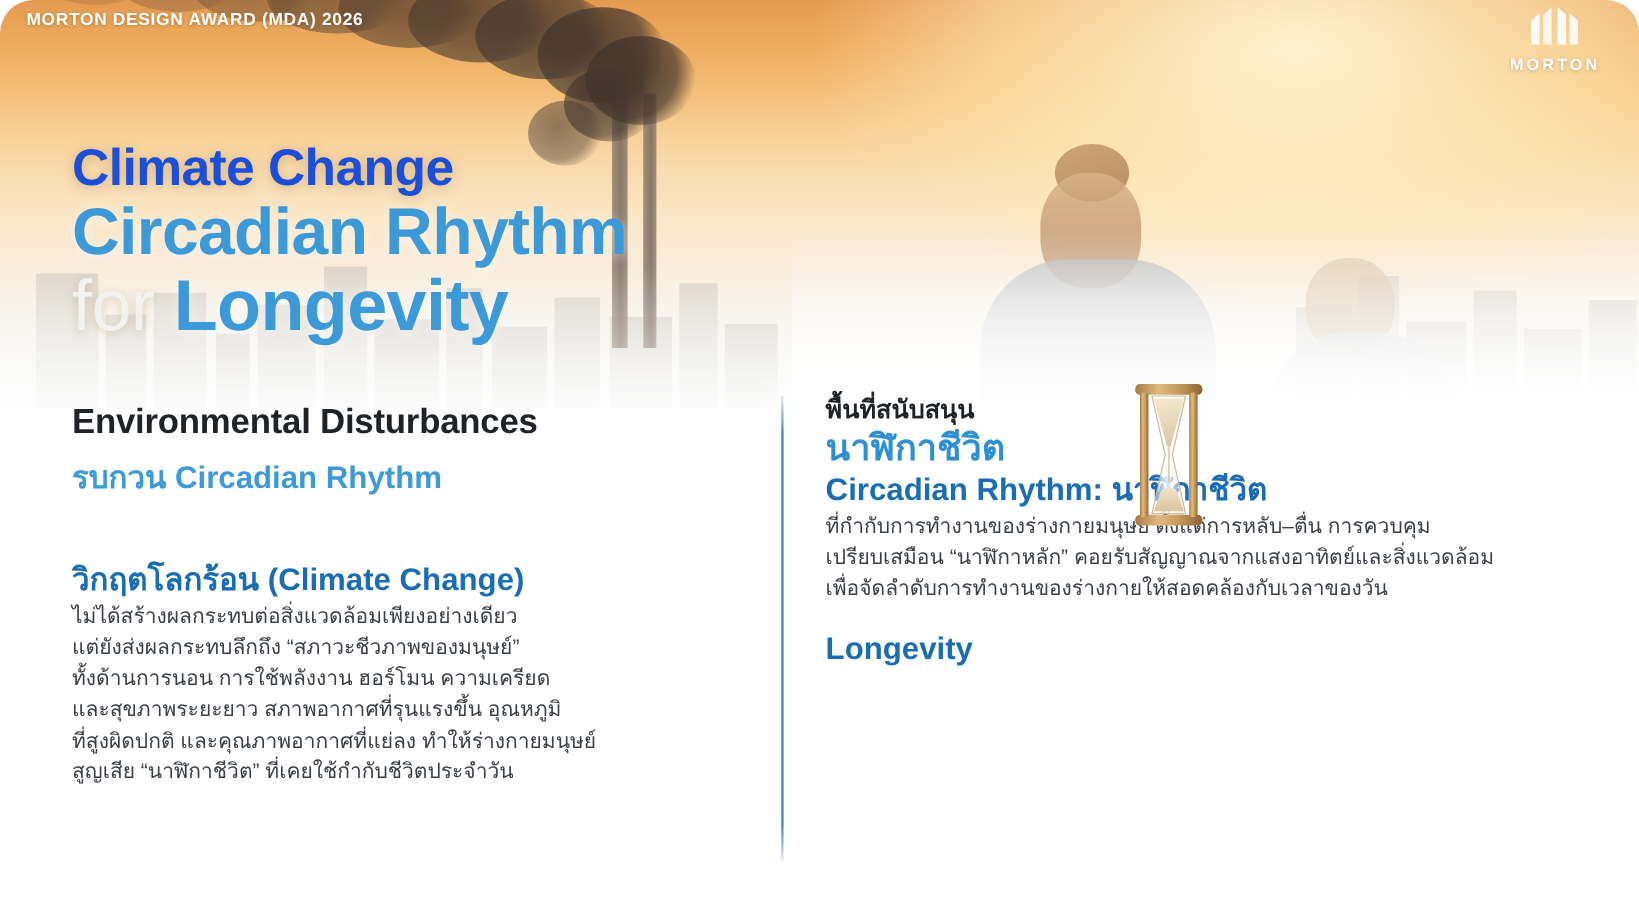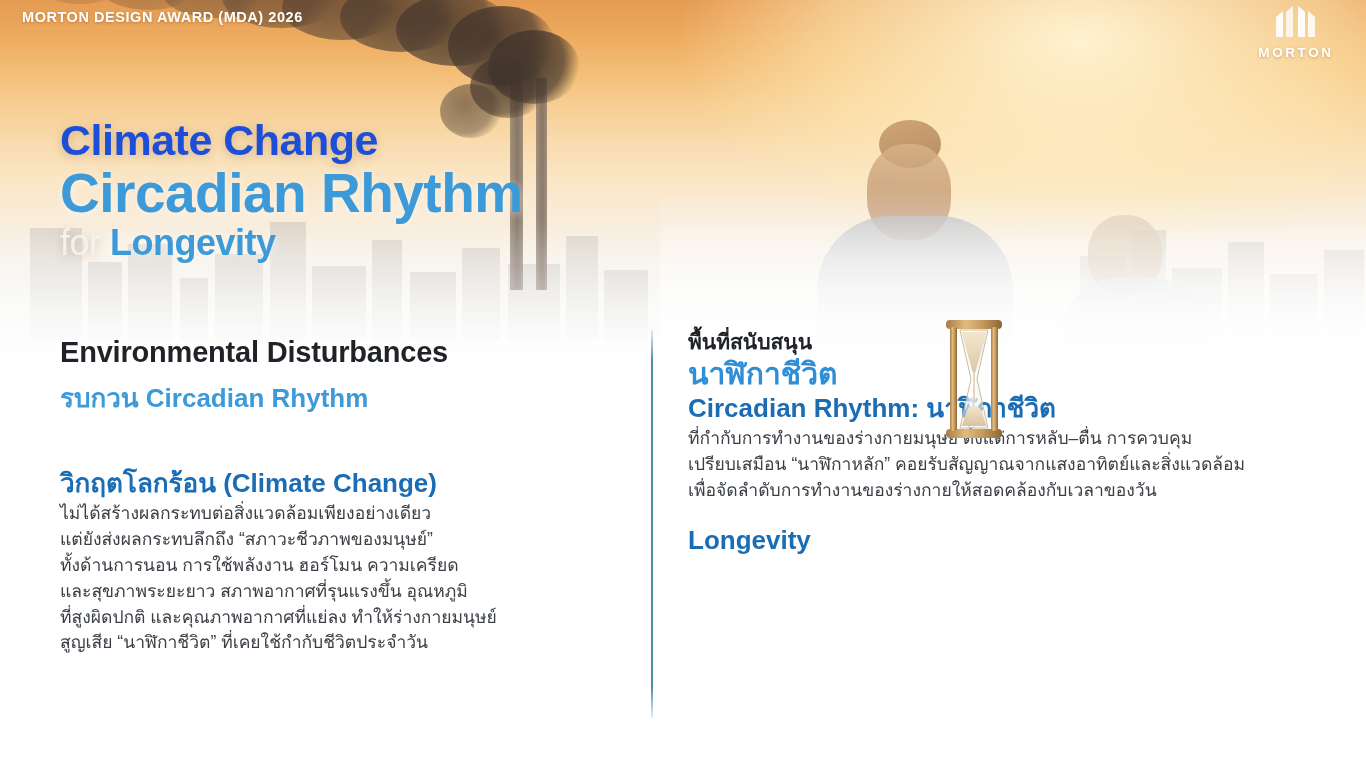--- a/index.html
+++ b/index.html
@@ -3,21 +3,21 @@
 <meta charset="utf-8">
 <title>Climate Change Circadian Rhythm for Longevity</title>
 <style>
   html,body{margin:0;padding:0;}
   body{
     width:1366px;height:768px;overflow:hidden;
     background:#ffffff;
     font-family:"Liberation Sans","DejaVu Sans",sans-serif;
     position:relative;
   }
-  #slide{position:relative;width:1366px;height:768px;overflow:hidden;background:#fff;}
+  #slide{position:relative;width:1366px;height:768px;overflow:hidden;background:#fff;border-radius:28px;}
 
   
   .bg-wrap{position:absolute;inset:0;overflow:hidden;}
   .bg-sky{
     position:absolute;left:0;top:0;width:1366px;height:360px;
     background:
       radial-gradient(ellipse 560px 300px at 1080px 40px, rgba(255,246,214,.95) 0%, rgba(255,236,186,.55) 45%, rgba(255,236,186,0) 72%),
       linear-gradient(180deg,
         #e59a52 0%,
         #edab5f 10%,
@@ -72,21 +72,21 @@
   .logo-text{
     display:block;font-size:13.5px;font-weight:bold;letter-spacing:2.6px;color:#ffffff;
     text-shadow:0 1px 3px rgba(120,70,20,.35);
   }
 
   
   .hero{position:absolute;left:60px;top:118px;}
   .hero div{font-weight:bold;line-height:1.04;letter-spacing:-0.5px;}
   .hero .l1{font-size:43px;color:#1d4ed8;text-shadow:0 2px 10px rgba(150,110,60,.35);}
   .hero .l2{font-size:55px;color:#3d9ad9;text-shadow:0 2px 10px rgba(255,255,255,.55);margin-top:2px;}
-  .hero .l3{font-size:36px;margin-top:2px;}
+  .hero .l3{font-size:60px;margin-top:2px;}
   .hero .l3 .for{color:#f2f2f0;font-weight:normal;text-shadow:0 2px 8px rgba(150,110,60,.30);}
   .hero .l3 .lg{color:#3d9ad9;font-weight:bold;text-shadow:0 2px 10px rgba(255,255,255,.55);}
 
   
   .divider{position:absolute;left:651px;top:330px;width:2px;height:388px;
     background:linear-gradient(180deg, rgba(77,140,175,.15) 0%, #4d8caf 8%, #4d8caf 92%, rgba(77,140,175,.15) 100%);}
 
   
   .col-l{position:absolute;left:60px;top:336px;width:570px;}
   .col-r{position:absolute;left:688px;top:330px;width:625px;}

